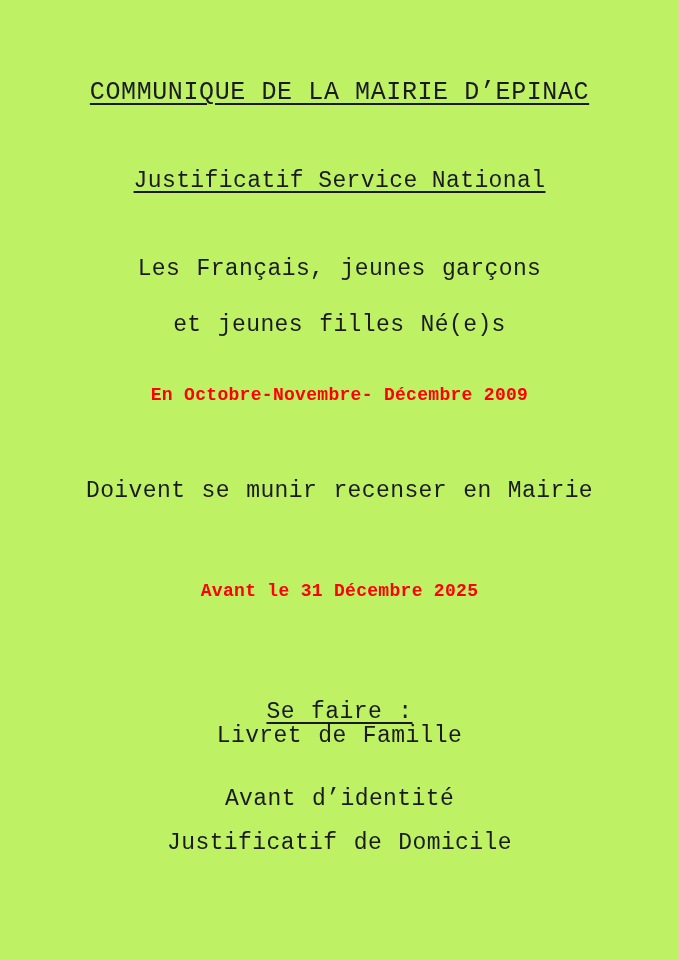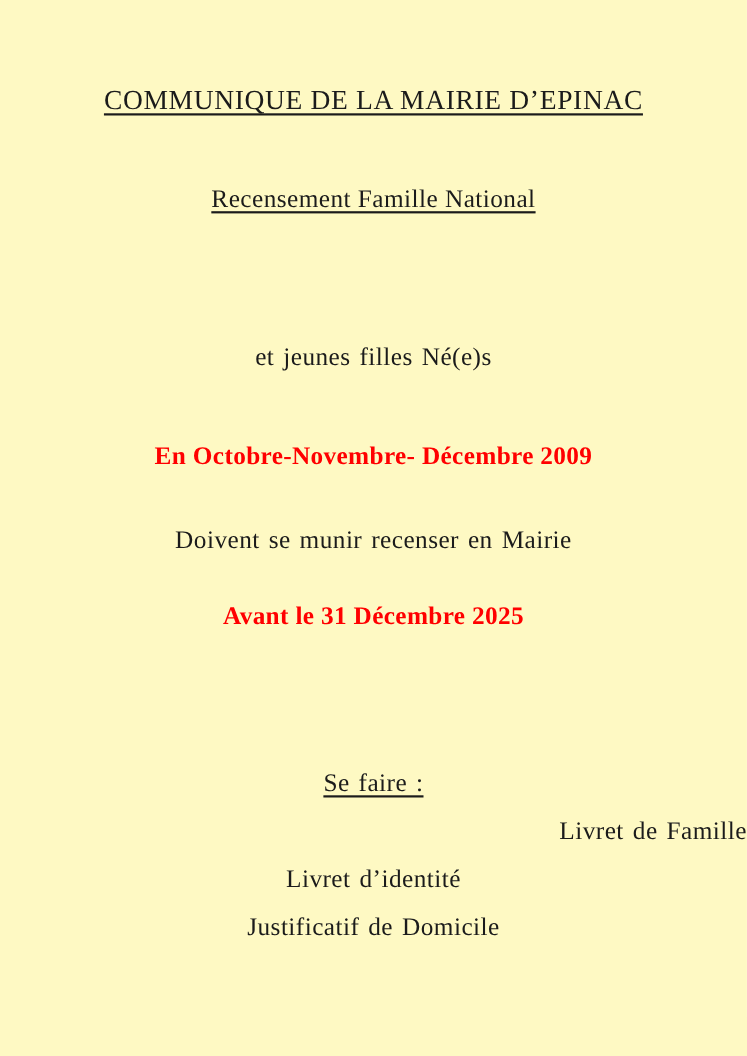--- a/index.html
+++ b/index.html
@@ -4,23 +4,23 @@
 <style>
   html, body {
     margin: 0;
     padding: 0;
     background: #ffffff;
   }
   .page {
     position: relative;
     width: 679px;
     height: 960px;
-    background: #fef9c3;
+    background: #bef264;
     overflow: hidden;
-    font-family: Liberation Serif, serif;
+    font-family: Liberation Mono, monospace;
     color: var(--ink, #1b1b1b);
   }
   .line {
     position: absolute;
     left: 0;
     right: 0;
     margin: 0;
     text-align: center;
     white-space: nowrap;
   }
@@ -38,53 +38,53 @@
     font-size: 23px;
     letter-spacing: 0.4px;
     word-spacing: 2px;
   }
   .underline {
     text-decoration: underline;
     text-decoration-thickness: 1.5px;
     text-underline-offset: 4px;
   }
   .accent {
-    font-size: 23px;
+    font-size: 18px;
     font-weight: bold;
     letter-spacing: 0.3px;
     color: var(--accent, #ff0000);
-    margin-top: 17px;
   }
   .l-audience1   { top: 256px; }
   .l-audience2   { top: 312px; }
   .l-period      { top: 385px; }
   .l-instruction { top: 478px; }
-  .l-deadline    { top: 530px; }
+  .l-deadline    { top: 581px; }
   .l-munir       { top: 699px; }
-  .l-item1       { top: 743px; text-align: right; }
+  .l-item1       { top: 723px; }
   .l-item2       { top: 786px; }
   .l-item3       { top: 830px; text-align: center; }
 </style>
 </head>
 <body>
 
 <div class="page">
   <p class="line title underline">COMMUNIQUE DE LA MAIRIE D’EPINAC</p>
 
-  <p class="line subtitle underline">Recensement Famille National</p>
+  <p class="line subtitle underline">Justificatif Service National</p>
 
+  <p class="line body l-audience1">Les Français, jeunes garçons</p>
 
   <p class="line body l-audience2">et jeunes filles Né(e)s</p>
 
   <p class="line accent l-period">En Octobre-Novembre- Décembre 2009</p>
 
   <p class="line body l-instruction">Doivent se munir recenser en Mairie</p>
 
   <p class="line accent l-deadline">Avant le 31 Décembre 2025</p>
 
   <p class="line body underline l-munir">Se faire :</p>
 
   <p class="line body l-item1">Livret de Famille</p>
 
-  <p class="line body l-item2">Livret d’identité</p>
+  <p class="line body l-item2">Avant d’identité</p>
 
   <p class="line body l-item3">Justificatif de Domicile</p>
 </div>
 
 </body></html>

